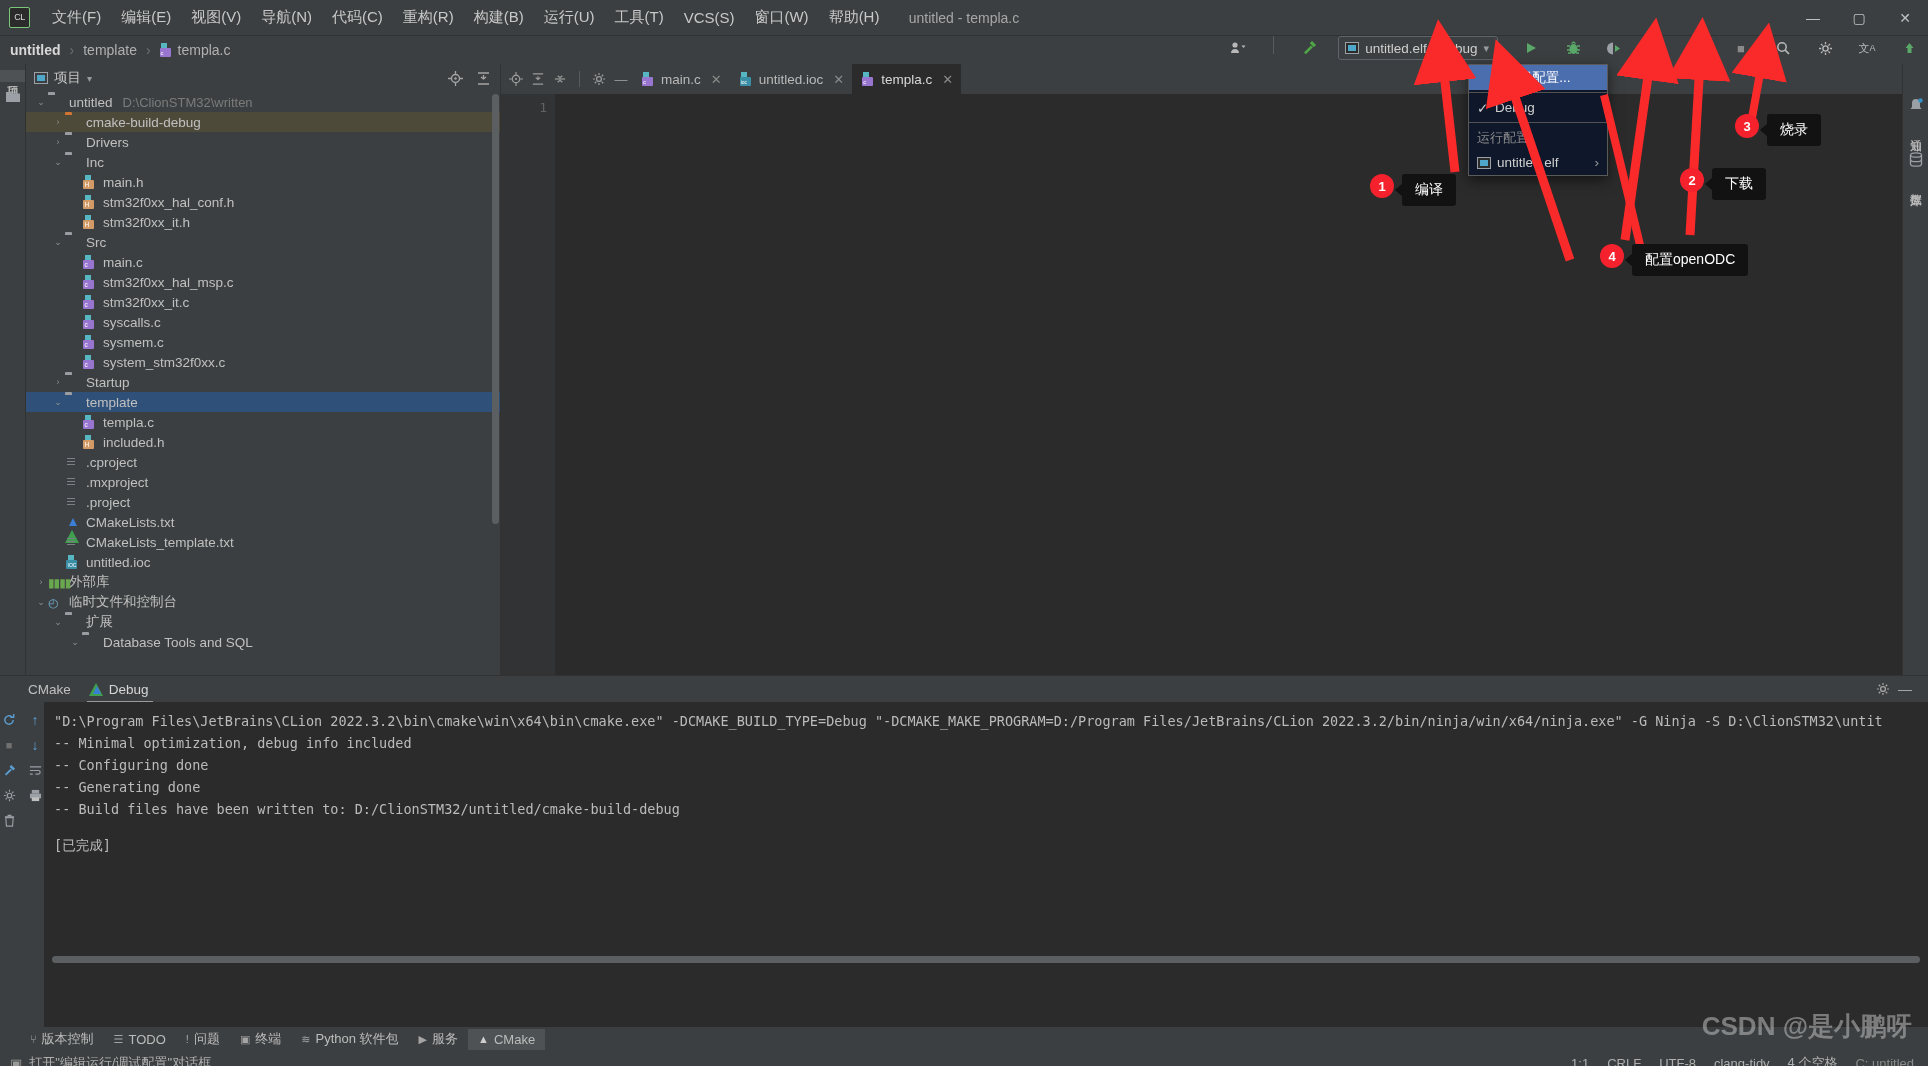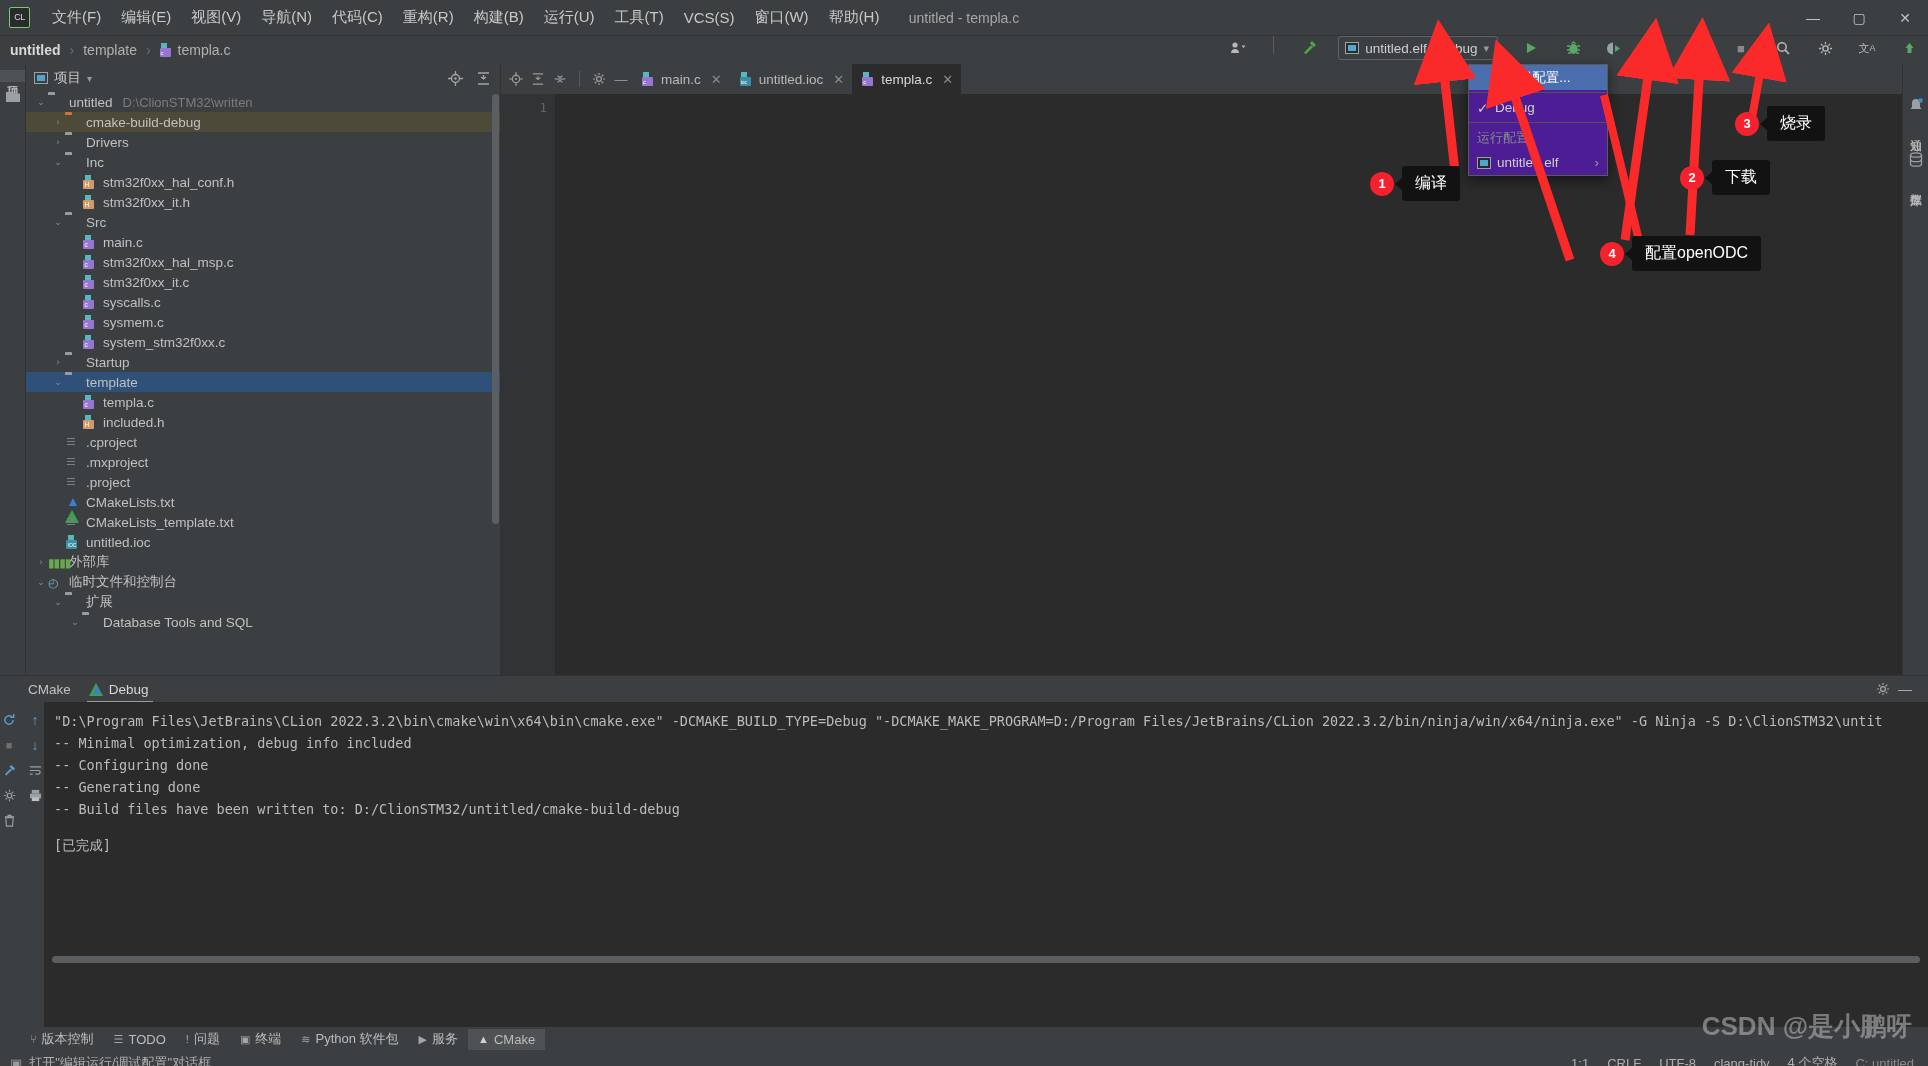--- a/index.html
+++ b/index.html
@@ -63,21 +63,21 @@
     display: flex; align-items: center; gap: 6px; height: 24px;
     border: 1px solid #5d646c; border-radius: 3px; padding: 0 8px 0 6px;
     background: #3c3f41; font-size: 13.5px; color: #cfcfcf; margin-right: 4px;
   }
   .cfgicon { width: 14px; height: 12px; border: 1px solid #9aa0a6; background: #2b2b2b; position: relative; }
   .cfgicon::after { content: ""; position: absolute; left: 2px; top: 2px; width: 8px; height: 6px; background: #4fa8c9; }
 
   
   .cfgmenu {
     position: absolute; left: 1468px; top: 64px; width: 140px;
-    background: #4c1d95; border: 1px solid #5a5a5a; z-index: 60;
+    background: #0f172a; border: 1px solid #5a5a5a; z-index: 60;
     box-shadow: 0 4px 12px rgba(0,0,0,.55); font-size: 13.5px;
   }
   .cfgmenu .row { height: 25px; display: flex; align-items: center; padding: 0 8px; color: #cfcfcf; white-space: nowrap; }
   .cfgmenu .row.sel { background: #4b6eaf; color: #ffffff; justify-content: center; }
   .cfgmenu .hdr { color: #8a8a8a; font-size: 13px; }
   .cfgmenu .sep { height: 1px; background: #525252; margin: 2px 0; }
   .cfgmenu .check { width: 18px; color: #cfcfcf; }
   .cfgmenu .chev { margin-left: auto; color: #9a9a9a; }
 
   
@@ -184,22 +184,22 @@
     color: rgba(190,190,190,.55); font-weight: bold; pointer-events: none; z-index: 70;
   }
 
   
   .anno { position: absolute; z-index: 90; }
   .badge {
     width: 24px; height: 24px; border-radius: 50%; background: #f5222d; color: #fff;
     font-size: 13px; display: flex; align-items: center; justify-content: center; font-weight: bold;
   }
   .callout {
-    background: #121212; color: #ffffff; font-size: 16px; padding: 7px 13px;
-    border-radius: 3px; white-space: nowrap; position: relative;
+    background: #121212; color: #ffffff; font-size: 14px; padding: 7px 13px;
+    border-radius: 3px; white-space: nowrap; position: relative; margin-top: 8px;
   }
   .callout::before {
     content:""; position: absolute; left: -7px; top: 50%; transform: translateY(-50%);
     border-top: 7px solid transparent; border-bottom: 7px solid transparent; border-right: 8px solid #121212;
   }
   .anno-group { display: flex; align-items: center; gap: 8px; }
   svg.arrows { position: absolute; left: 0; top: 0; width: 1928px; height: 1066px; z-index: 80; pointer-events: none; }
 </style>
 </head>
 <body>
@@ -400,20 +400,26 @@
             <span class="indent" style="width: 25px;"></span>
             <span class="arrow">›</span>
             <span class="ico"><span class="folder"></span></span>
             <span>Drivers</span>
           </div>
           <div class="trow">
             <span class="indent" style="width: 25px;"></span>
             <span class="arrow">⌄</span>
             <span class="ico"><span class="folder"></span></span>
             <span>Inc</span>
+          </div>
+          <div class="trow">
+            <span class="indent" style="width: 42px;"></span>
+            <span class="arrow"></span>
+            <span class="ico"><span class="fi h"><span class="t"></span><span class="b"></span><span class="x">H</span></span></span>
+            <span>main.h</span>
           </div>
           <div class="trow">
             <span class="indent" style="width: 42px;"></span>
             <span class="arrow"></span>
             <span class="ico"><span class="fi h"><span class="t"></span><span class="b"></span><span class="x">H</span></span></span>
             <span>stm32f0xx_hal_conf.h</span>
           </div>
           <div class="trow">
             <span class="indent" style="width: 42px;"></span>
             <span class="arrow"></span>

